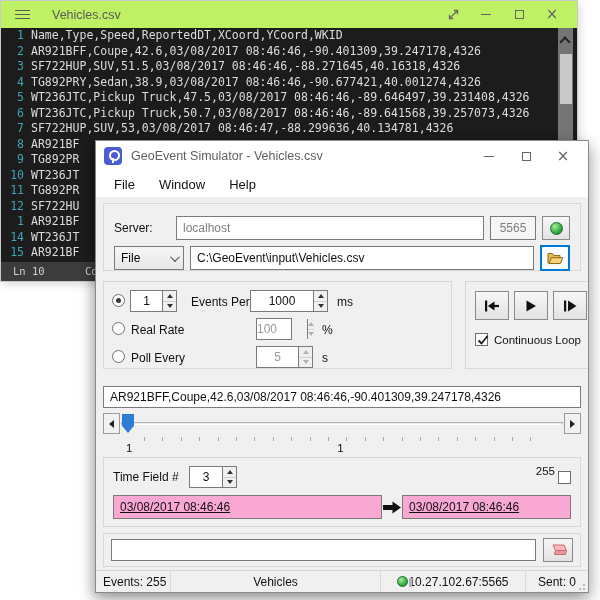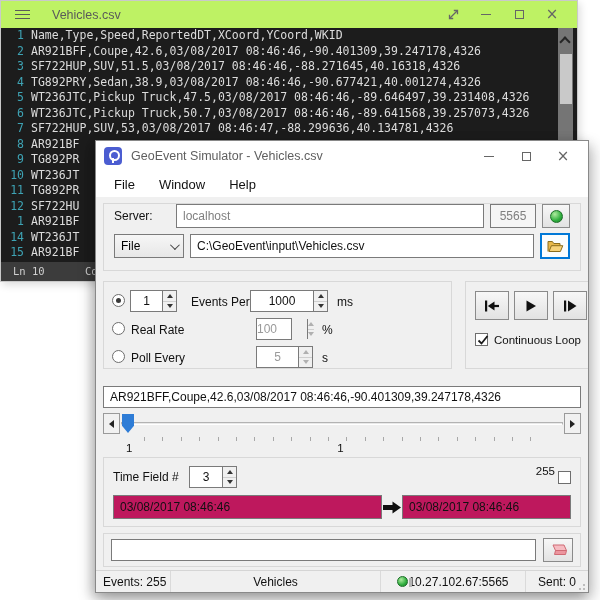--- a/index.html
+++ b/index.html
@@ -51,21 +51,21 @@
   .sim-caption-btns { margin-left:auto; display:flex; align-items:center; gap:19px; padding-right:16px; }
 
   .menubar { height:26px; background:#ffffff; display:flex; align-items:center; gap:24px;
     padding-left:18px; font-size:13px; color:#111; }
   .menu-item { cursor:default; }
 
   .sim-body { position:absolute; top:56px; left:0; right:0; bottom:22px; padding:0 7px; overflow:hidden; }
   .group { border:1px solid #d8d8d8; background:transparent; }
 
   
-  .group-conn { margin-top:6px; height:68px; padding:0 10px; display:flex; flex-direction:column; gap:6px; }
+  .group-conn { margin-top:6px; height:68px; padding:12px 10px; display:flex; flex-direction:column; gap:6px; }
   .conn-row { display:flex; align-items:center; gap:6px; height:24px; }
   .lbl { font-size:12px; color:#111; }
   .lbl-server { width:56px; }
   .inp { height:24px; border:1px solid #7a7a7a; background:#fff; font-family:"Liberation Sans",sans-serif;
     font-size:12px; padding:0 6px; color:#111; outline:none; }
   .inp.gray { color:#7f7f7f; }
   .inp-host { flex:1; }
   .inp-port { width:46px; text-align:center; background:#f5f5f5; }
   .btn { border:1px solid #8a8a8a; background:linear-gradient(#f7f7f7,#e2e2e2);
     display:flex; align-items:center; justify-content:center; cursor:pointer; }
@@ -127,21 +127,21 @@
   .tl-start { position:absolute; left:23px; } .tl-mid { position:absolute; left:49%; } .tl-end { position:absolute; right:26px;margin-top:23px; }
 
   
   .group-time { margin-top:2px; height:70px; padding:7px 9px; }
   .time-row1 { display:flex; align-items:center; height:24px; }
   .lbl-timefield { width:76px; }
   .spin-time { position:static; width:48px; height:22px; }
   .time-row1 .spacer { flex:1; }
   .setcur-lbl { font-size:12px; margin-left:7px; }
   .time-row2 { margin-top:6px; display:flex; align-items:center; }
-  .inp-date { background:#be185d; }
+  .inp-date { background:#f9a8d4;text-decoration:underline; }
   .inp-date-from { width:291px; }
   .arrow-transfer { width:22px; display:flex; justify-content:center; }
   .inp-date-to { flex:1; }
 
   
   .group-log { margin-top:6px; height:34px; padding:5px 7px; display:flex; gap:7px; align-items:center; }
   .inp-log { flex:1; height:22px; }
   .btn-eraser { width:30px; height:24px; }
 
   

